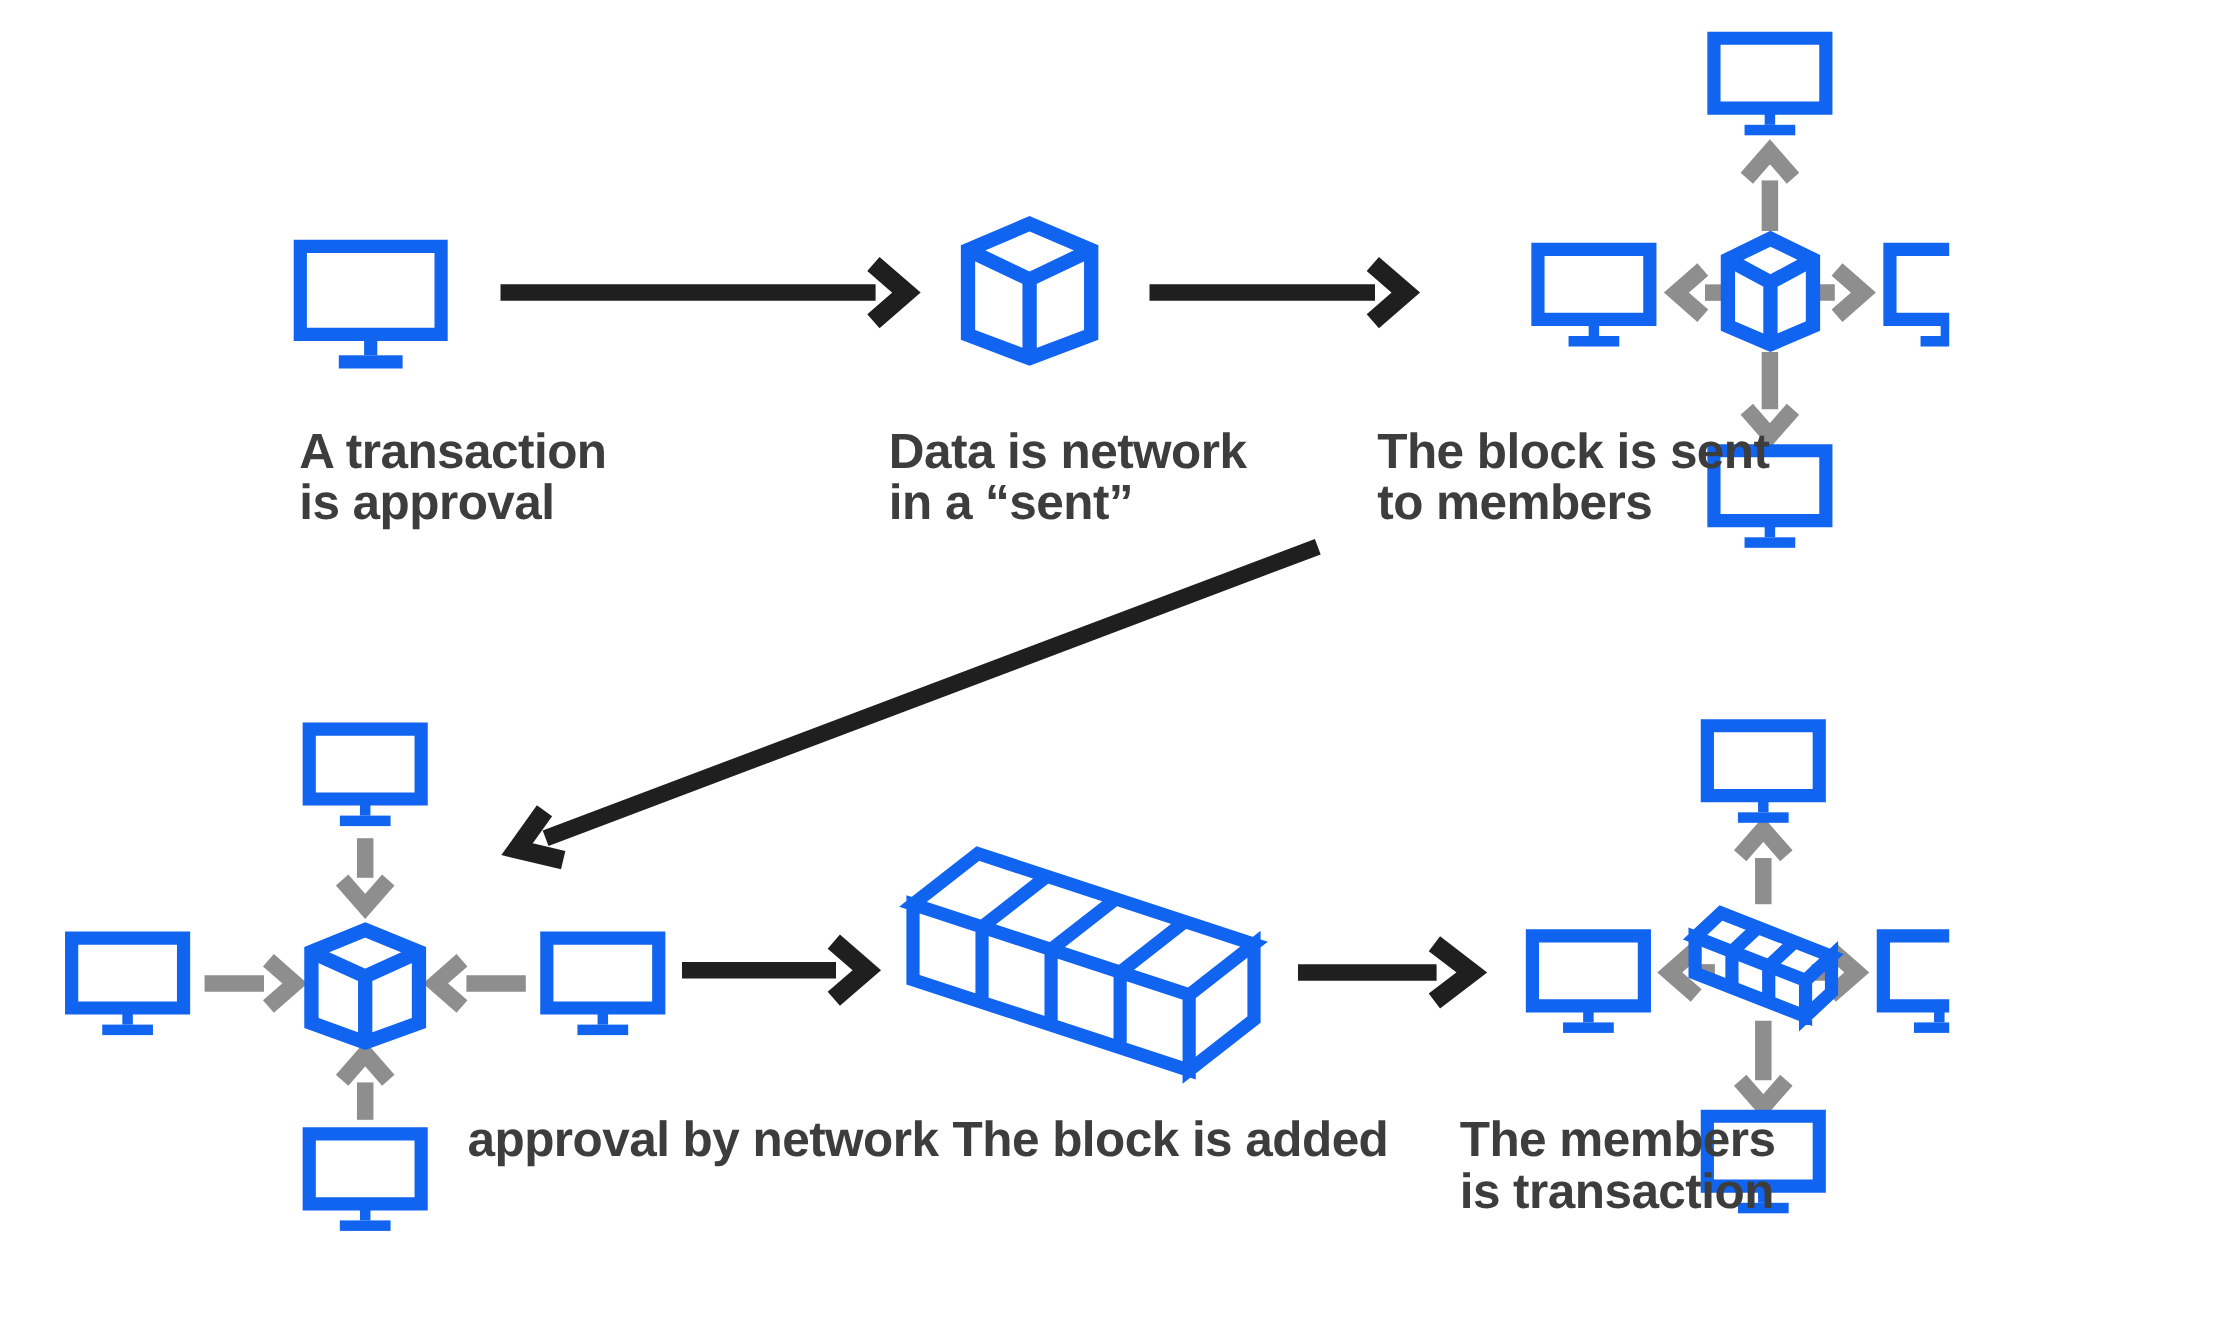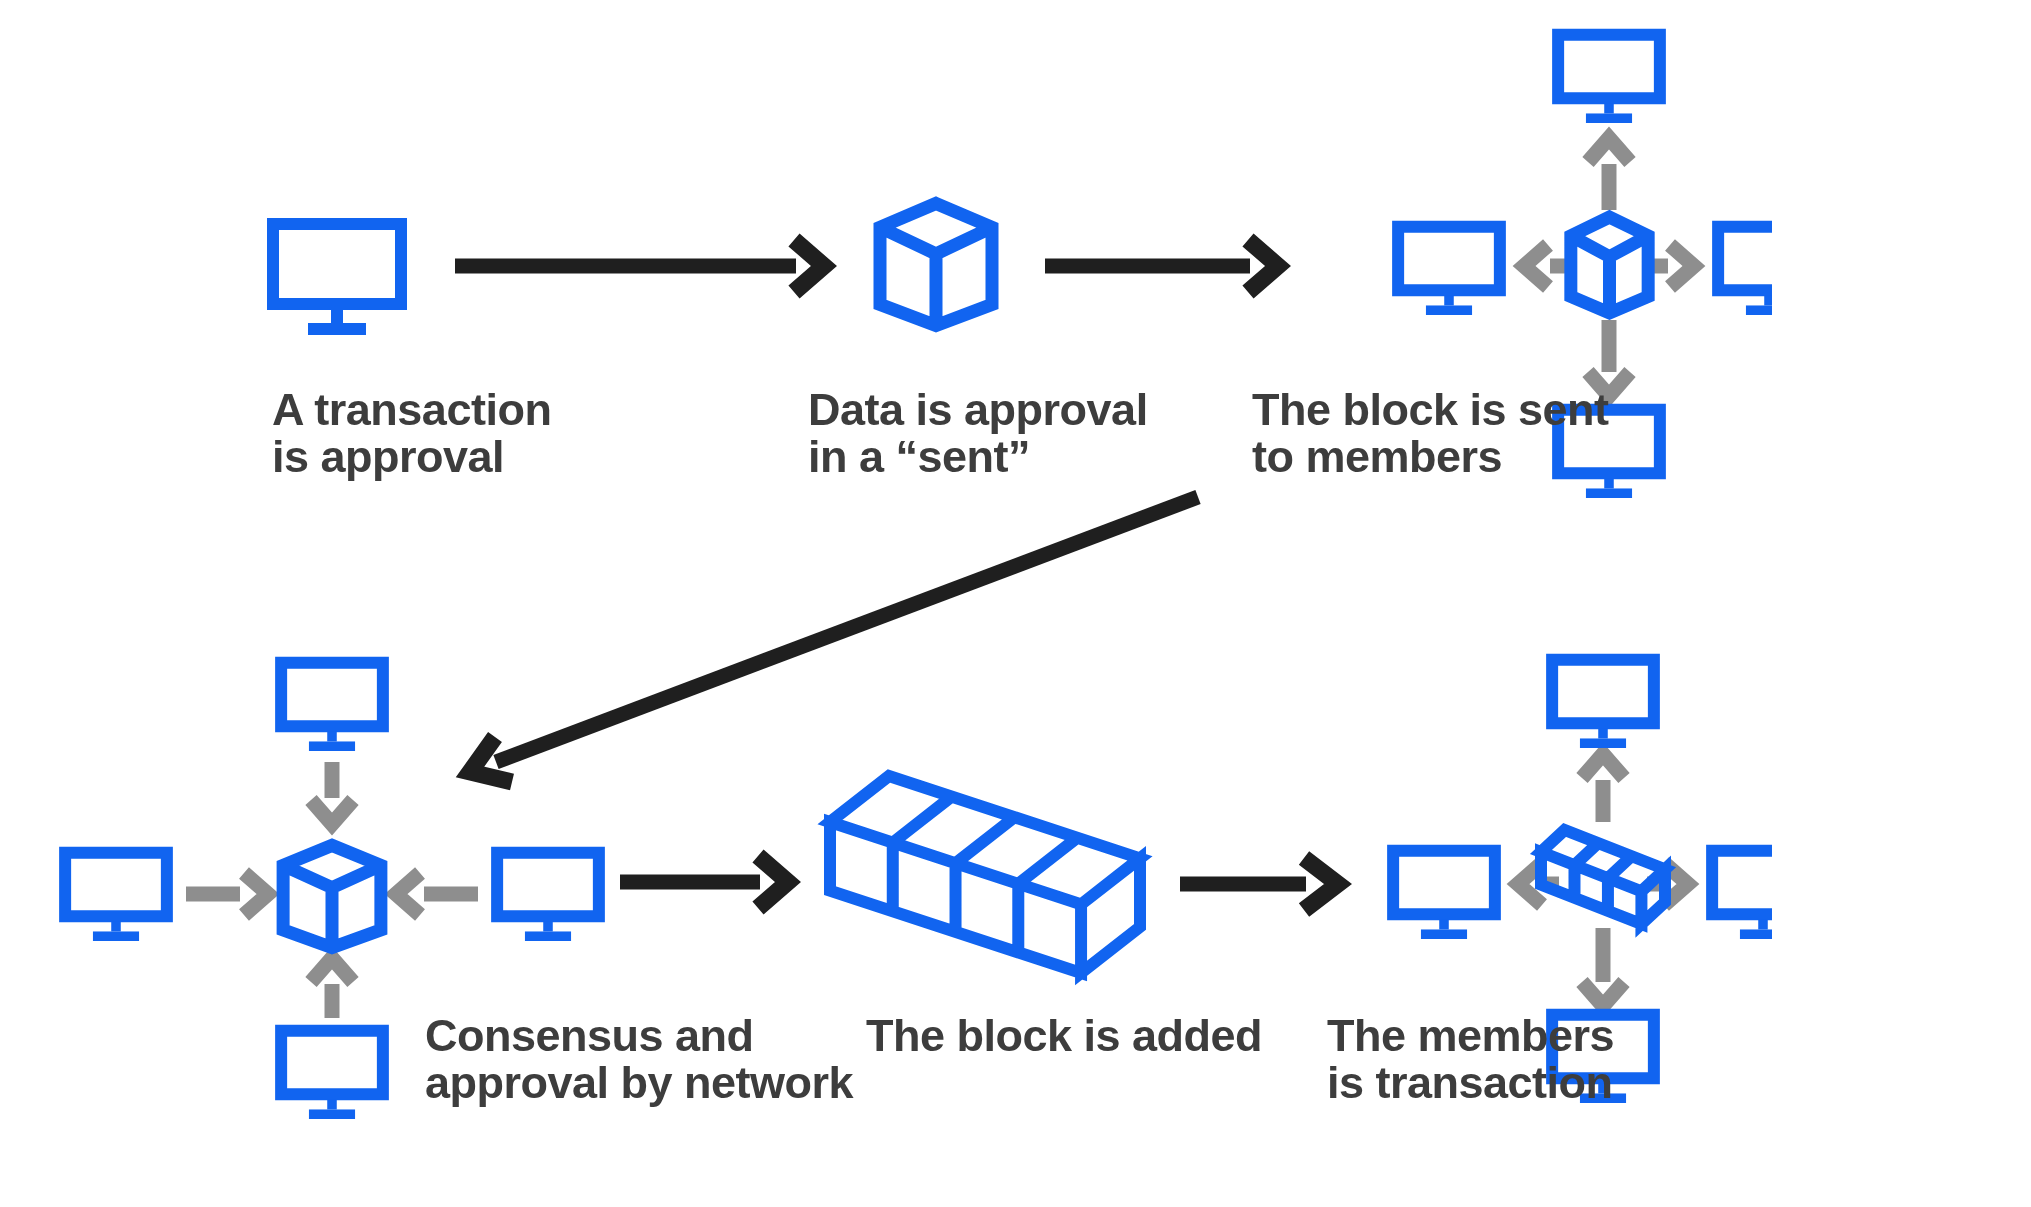--- a/index.html
+++ b/index.html
@@ -199,29 +199,28 @@
                         M230 131 L284 84 L284 154 L230 201 Z
                         M76.7 75 L76.7 145 M153.3 103 L153.3 173
                         M76.7 75 L130.7 28 M153.3 103 L207.3 56"></path>
   </svg>
 
   <div class="label" style="left:272px;top:386px">
     <div>A transaction</div>
     <div>is approval</div>
   </div>
   <div class="label" style="left:808px;top:386px">
-    <div>Data is approval</div>
+    <div>Data is network</div>
     <div>in a “sent”</div>
   </div>
   <div class="label" style="left:1252px;top:386px">
     <div>The block is sent</div>
     <div>to members</div>
   </div>
   <div class="label" style="left:425px;top:1012px">
-    <div>Consensus and</div>
     <div>approval by network</div>
   </div>
   <div class="label" style="left:866px;top:1012px">
     <div>The block is added</div>
   </div>
   <div class="label" style="left:1327px;top:1012px">
     <div>The members</div>
     <div>is transaction</div>
   </div>
 

